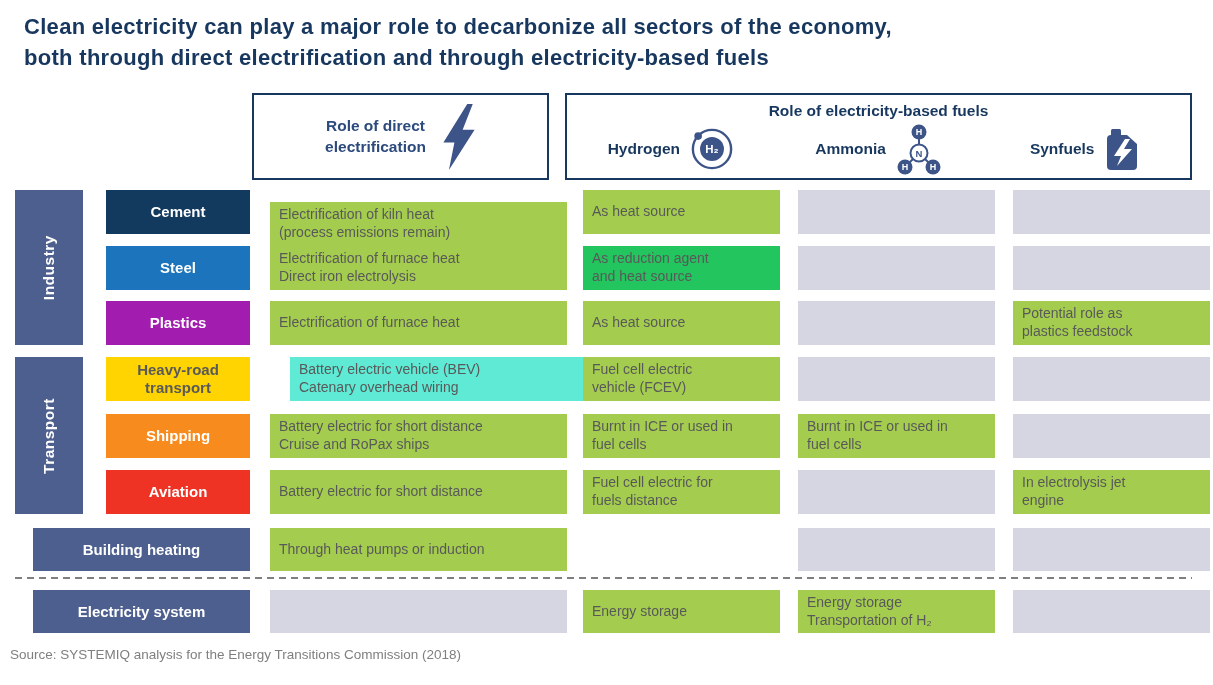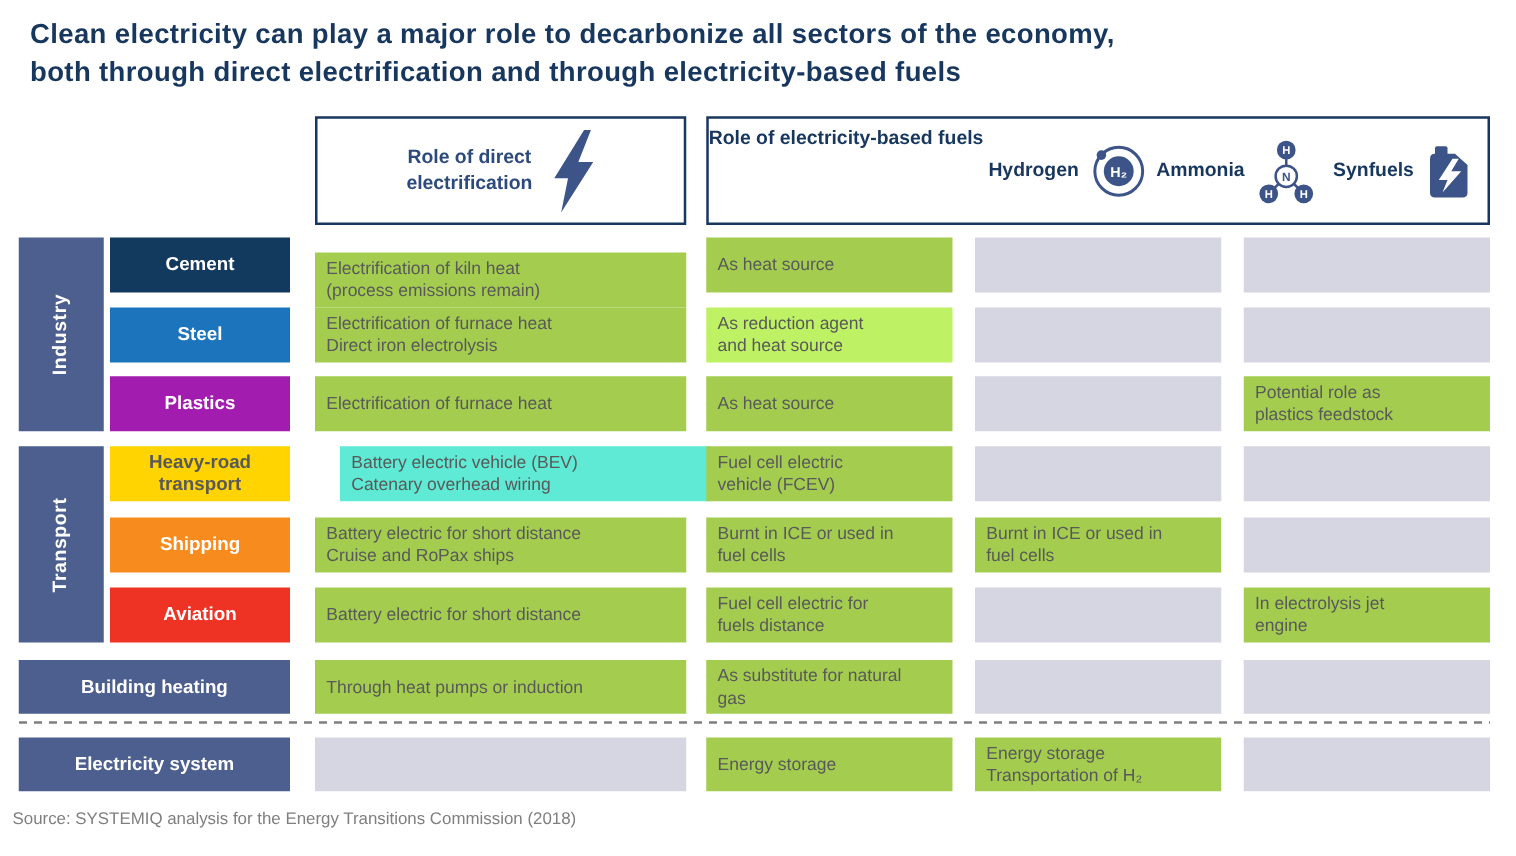--- a/index.html
+++ b/index.html
@@ -13,40 +13,40 @@
     line-height: 1.4; letter-spacing: .3px; white-space: pre-line;
   }
 
   
   .hdr-box { position: absolute; top: 93px; height: 87px; border: 2px solid #17375e; background: #fff; }
   .hdr-direct { left: 252px; width: 297px; display: flex; align-items: center; justify-content: center; gap: 16px; }
   .hdr-direct .lbl {
     font-size: 15.5px; font-weight: 700; color: #2c4a7c; text-align: center;
     line-height: 1.3; white-space: pre-line;
   }
-  .hdr-fuels { left: 565px; width: 627px; display: flex; }
+  .hdr-fuels { left: 565px; width: 627px; display: flex; flex-direction: column; }
   .hdr-fuels .fuels-title {
     text-align: center; font-size: 15.5px; font-weight: 700; color: #17375e; padding-top: 7px;
   }
   .fuel-cols { flex: 1; display: flex; }
   .fuel-col { flex: 1; display: flex; align-items: center; justify-content: center; gap: 10px; }
   .fuel-col .lbl { font-size: 15.5px; font-weight: 700; color: #17375e; }
 
   
   .group-bar {
     position: absolute; left: 15px; width: 68px; background: #4d5f8e;
     display: flex; align-items: center; justify-content: center;
   }
   .group-bar .vtext {
     writing-mode: vertical-rl; transform: rotate(180deg);
     color: #fff; font-weight: 700; font-size: 15.5px; letter-spacing: .5px;
   }
 
   
-  .row { position: absolute; left: 0; width: 1119px; height: 44px; }
+  .row { position: absolute; left: 18px; width: 1119px; height: 44px; }
   .sector-label {
     position: absolute; left: 88px; width: 144px; height: 100%;
     display: flex; align-items: center; justify-content: center;
     font-size: 15px; font-weight: 700; text-align: center; line-height: 1.2; white-space: pre-line;
   }
   .row.wide .sector-label { left: 15px; width: 217px; }
   .cell {
     position: absolute; height: 100%;
     display: flex; align-items: center;
     padding: 2px 9px; font-size: 14px; color: #595959; line-height: 1.28; white-space: pre-line;
@@ -144,21 +144,21 @@
 (process emissions remain)</div>
     <div class="cell c2" style="background: rgb(164, 205, 80);">As heat source</div>
     <div class="cell c3" style="background: rgb(214, 214, 226);"></div>
     <div class="cell c4" style="background: rgb(214, 214, 226);"></div>
   </div>
 
   <div class="row" style="top:246px">
     <div class="sector-label" style="background: rgb(28, 117, 188); color: rgb(255, 255, 255);">Steel</div>
     <div class="cell c1" style="background: rgb(164, 205, 80);">Electrification of furnace heat
 Direct iron electrolysis</div>
-    <div class="cell c2" style="background: #bef264;">As reduction agent
+    <div class="cell c2" style="background: #22c55e;">As reduction agent
 and heat source</div>
     <div class="cell c3" style="background: rgb(214, 214, 226);"></div>
     <div class="cell c4" style="background: rgb(214, 214, 226);"></div>
   </div>
 
   <div class="row" style="top:301px">
     <div class="sector-label" style="background: #a21caf; color: rgb(255, 255, 255); text-align: center;">Plastics</div>
     <div class="cell c1" style="background: rgb(164, 205, 80);">Electrification of furnace heat</div>
     <div class="cell c2" style="background: rgb(164, 205, 80);">As heat source</div>
     <div class="cell c3" style="background: rgb(214, 214, 226);"></div>
@@ -194,22 +194,20 @@
     <div class="cell c2" style="background: rgb(164, 205, 80);">Fuel cell electric for
 fuels distance</div>
     <div class="cell c3" style="background: rgb(214, 214, 226);"></div>
     <div class="cell c4" style="background: rgb(164, 205, 80);">In electrolysis jet
 engine</div>
   </div>
 
   <div class="row wide" style="top:528px;height:43px">
     <div class="sector-label" style="background: rgb(77, 95, 142); color: rgb(255, 255, 255);">Building heating</div>
     <div class="cell c1" style="background: rgb(164, 205, 80);">Through heat pumps or induction</div>
-    <div class="cell c2" style="background: rgb(164, 205, 80);">As substitute for natural
-gas</div>
     <div class="cell c3" style="background: rgb(214, 214, 226);"></div>
     <div class="cell c4" style="background: rgb(214, 214, 226);"></div>
   </div>
 
   <div class="dashed-divider"></div>
 
   <div class="row wide" style="top:590px;height:43px">
     <div class="sector-label" style="background: rgb(77, 95, 142); color: rgb(255, 255, 255);">Electricity system</div>
     <div class="cell c1" style="background: rgb(214, 214, 226);"></div>
     <div class="cell c2" style="background: rgb(164, 205, 80);">Energy storage</div>

